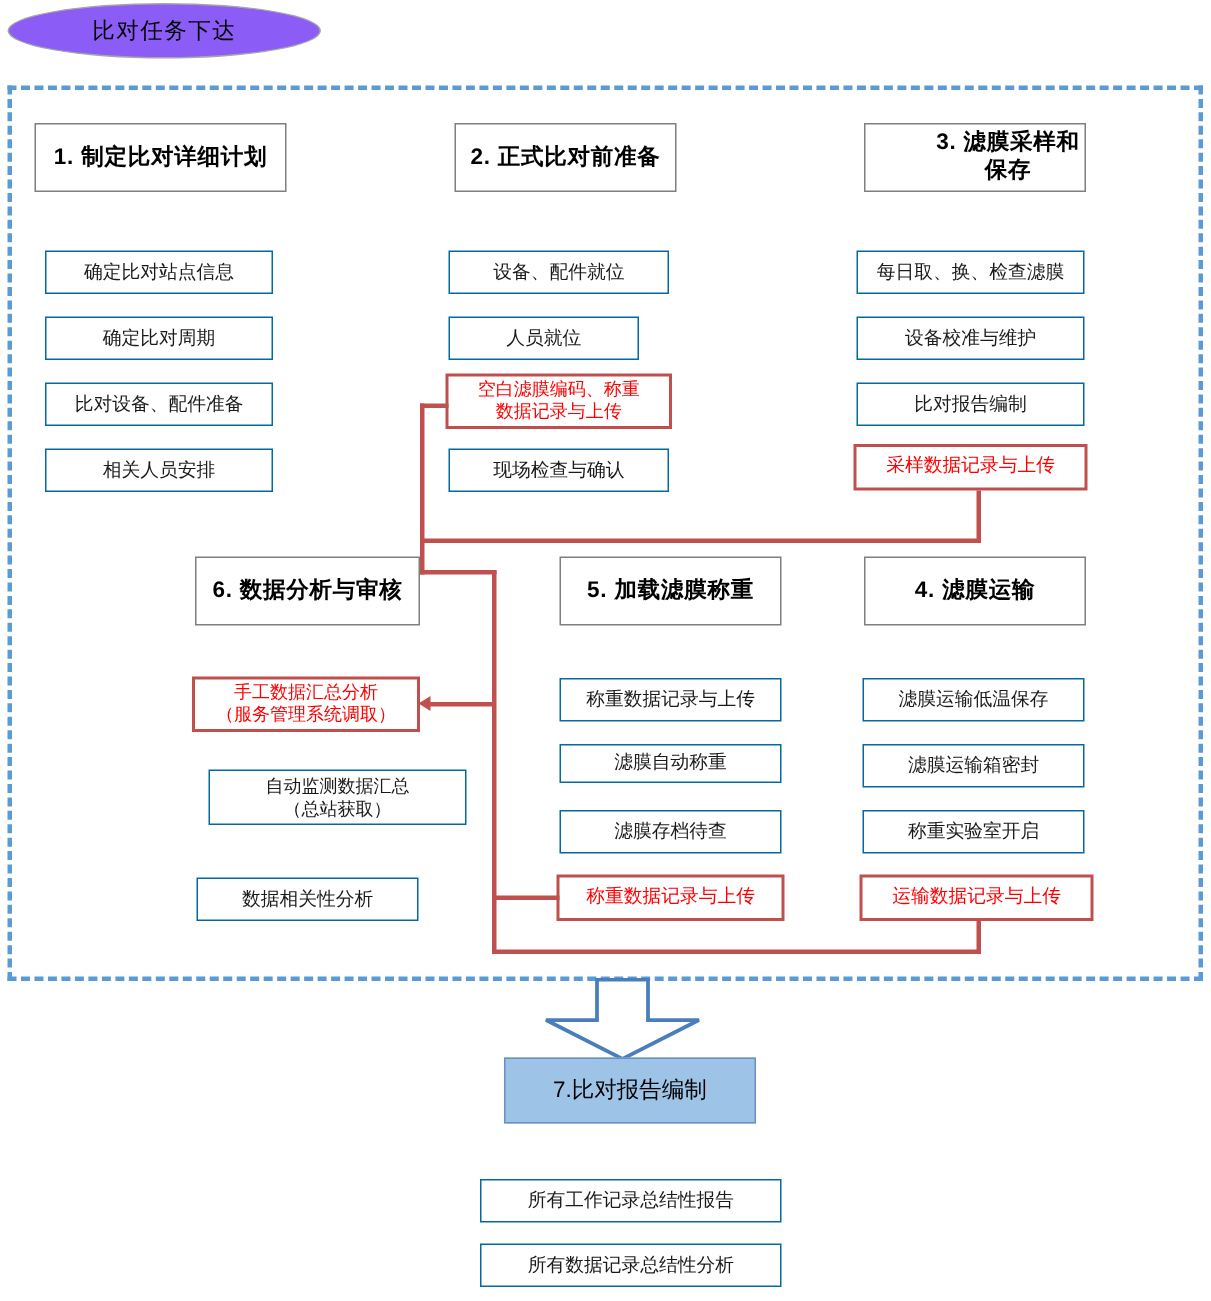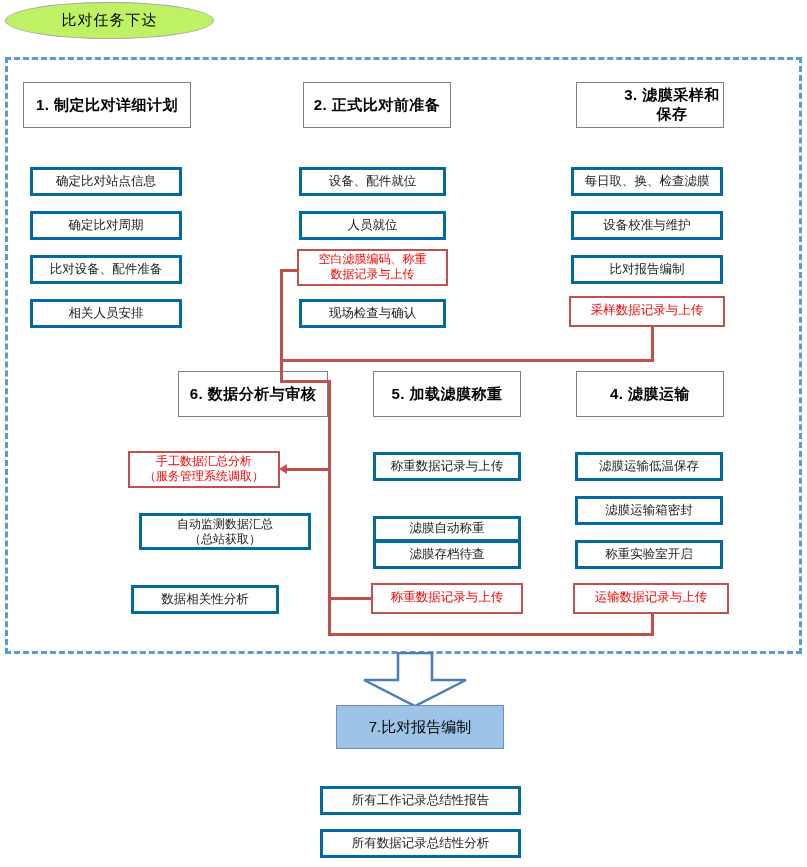--- a/index.html
+++ b/index.html
@@ -14,21 +14,21 @@
     height:867px;
     background:#ffffff;
     overflow:hidden;
   }
 
   
   .title-ellipse{
     position:absolute;
     left:5px; top:2px;
     width:207px; height:35px;
-    background:#bef264;
+    background:#8b5cf6;
     border:1px solid #a6a6a6;
     border-radius:50%;
     display:flex; align-items:center; justify-content:center;
     font-size:15px;
     letter-spacing:1px;
     color:#000;
   }
 
   
   .dashed-zone{
@@ -53,21 +53,21 @@
     white-space:pre-line;
   }
   .hdr{
     border:1px solid #7f7f7f;
     font-size:15px;
     font-weight:bold;
     letter-spacing:.5px;
     color:#000;
   }
   .item{
-    border:3px solid #0369a1;
+    border:1px solid #0369a1;
     font-size:12.5px;
     color:#1a1a1a;
   }
   .item.red{
     border:2px solid #c0504d;
     color:#ff0000;
     font-family:Liberation Mono, monospace;
   }
   .final{
     border:1px solid #6b8fc0;
@@ -101,41 +101,41 @@
   <div class="dashed-zone"></div>
 
   <div class="box hdr" style="left:23px;top:82px;width:168px;height:46px;">1. 制定比对详细计划</div>
   <div class="box item" style="left:30px;top:167px;width:152px;height:29px;">确定比对站点信息</div>
   <div class="box item" style="left:30px;top:211px;width:152px;height:29px;">确定比对周期</div>
   <div class="box item" style="left:30px;top:255px;width:152px;height:29px;">比对设备、配件准备</div>
   <div class="box item" style="left:30px;top:299px;width:152px;height:29px;">相关人员安排</div>
 
   <div class="box hdr" style="left:303px;top:82px;width:148px;height:46px;">2. 正式比对前准备</div>
   <div class="box item" style="left:299px;top:167px;width:147px;height:29px;">设备、配件就位</div>
-  <div class="box item" style="left:299px;top:211px;width:147px;height:29px;">人员就位</div>
+  <div class="box item" style="left:299px;top:211px;width:127px;height:29px;">人员就位</div>
   <div class="box item red" style="left:297px;top:249px;width:151px;height:37px;font-size:12px;">空白滤膜编码、称重
 数据记录与上传</div>
   <div class="box item" style="left:299px;top:299px;width:147px;height:29px;">现场检查与确认</div>
 
   <div class="box hdr" style="left:576px;top:82px;width:148px;height:46px;padding-left:44px;">3. 滤膜采样和保存</div>
   <div class="box item" style="left:571px;top:167px;width:152px;height:29px;">每日取、换、检查滤膜</div>
   <div class="box item" style="left:571px;top:211px;width:152px;height:29px;">设备校准与维护</div>
   <div class="box item" style="left:571px;top:255px;width:152px;height:29px;">比对报告编制</div>
   <div class="box item red" style="left:569px;top:296px;width:156px;height:31px;">采样数据记录与上传</div>
 
-  <div class="box hdr" style="left:130px;top:371px;width:150px;height:46px;margin-left:48px;">6. 数据分析与审核</div>
+  <div class="box hdr" style="left:130px;top:371px;width:150px;height:46px;">6. 数据分析与审核</div>
   <div class="box item red" style="left:128px;top:451px;width:152px;height:37px;font-size:12px;">手工数据汇总分析
 （服务管理系统调取）</div>
   <div class="box item" style="left:139px;top:513px;width:172px;height:37px;font-size:12px;">自动监测数据汇总
 （总站获取）</div>
   <div class="box item" style="left:131px;top:585px;width:148px;height:29px;">数据相关性分析</div>
 
   <div class="box hdr" style="left:373px;top:371px;width:148px;height:46px;">5. 加载滤膜称重</div>
   <div class="box item" style="left:373px;top:452px;width:148px;height:29px;">称重数据记录与上传</div>
-  <div class="box item" style="left:373px;top:516px;width:148px;height:26px;">滤膜自动称重</div>
+  <div class="box item" style="left:373px;top:496px;width:148px;height:26px;">滤膜自动称重</div>
   <div class="box item" style="left:373px;top:540px;width:148px;height:29px;">滤膜存档待查</div>
   <div class="box item red" style="left:371px;top:583px;width:152px;height:31px;">称重数据记录与上传</div>
 
   <div class="box hdr" style="left:576px;top:371px;width:148px;height:46px;">4. 滤膜运输</div>
   <div class="box item" style="left:575px;top:452px;width:148px;height:29px;">滤膜运输低温保存</div>
   <div class="box item" style="left:575px;top:496px;width:148px;height:29px;">滤膜运输箱密封</div>
   <div class="box item" style="left:575px;top:540px;width:148px;height:29px;">称重实验室开启</div>
   <div class="box item red" style="left:573px;top:583px;width:156px;height:31px;">运输数据记录与上传</div>
 
   <div class="rl h" style="left:280px;top:269px;width:19px;"></div>

